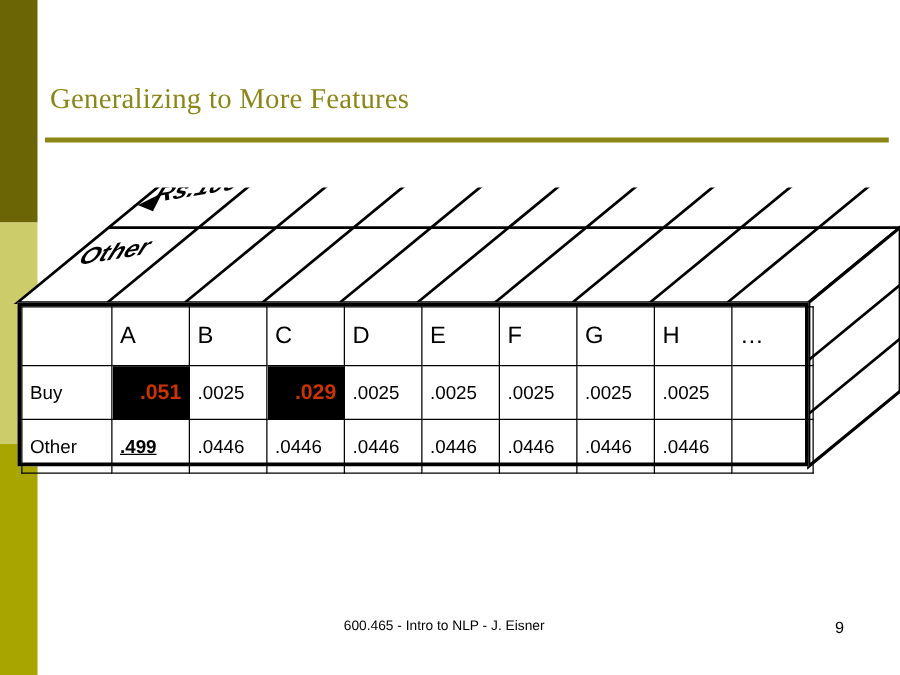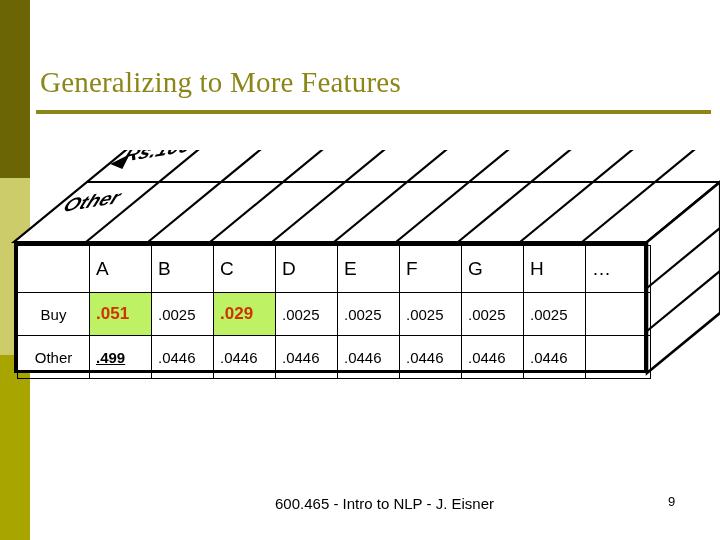--- a/index.html
+++ b/index.html
@@ -26,21 +26,21 @@
   #sb-mid    { top: 178px; height: 177px; background: #cdcc6b; }
   #sb-bottom { top: 355px; height: 185px; background: #a8a400; }
 
   
   #title {
     position: absolute;
     left: 40px;
     top: 66px;
     width: 660px;
     font-family: "Liberation Serif", serif;
-    font-size: 29px;
+    font-size: 23px;
     color: #8b8617;
     letter-spacing: 0.2px;
     white-space: nowrap;
   }
   #title-rule {
     position: absolute;
     left: 36px;
     top: 110px;
     width: 675px;
     height: 4px;
@@ -91,26 +91,26 @@
     vertical-align: middle;
     overflow: hidden;
     white-space: nowrap;
   }
   #grid tr.header-row td {
     font-size: 19px;
     height: 46px;
   }
   #grid tr.data-row td { height: 42px; }
 
-  td.rowlabel { font-size: 19px; width: 72px; text-align: center; }
+  td.rowlabel { font-size: 19px; width: 72px; }
   td.corner   { width: 72px; }
   td.colhdr   { text-align: left; }
   td.val      { text-align: left; }
   td.val-big  { font-size: 17px; font-weight: bold; text-decoration: underline; }
-  td.hl       { background: #bef264; }
+  td.hl       { background: #000000; text-align: right; }
   td.hl .v    { color: #cc3300; font-weight: bold; font-size: 17px; }
   td.ellipsis { font-size: 15px; color: #000; }
 
   
   col.c-label { width: 72px; }
   col.c-col   { width: 62px; }
   col.c-last  { width: 65px; }
 </style>
 </head>
 <body>
@@ -212,16 +212,16 @@
           <td class="val">.0446</td>
           <td class="val">.0446</td>
           <td class="val">.0446</td>
           <td class="val">.0446</td>
           <td class="val"></td>
         </tr>
       </tbody>
     </table>
   </div>
 
-  <div style="position:absolute;left:275px;top:495px;font-size:15px;color:#000;">600.465 - Intro to NLP - J. Eisner</div>
+  <div style="position:absolute;left:275px;top:495px;font-size:11px;color:#000;">600.465 - Intro to NLP - J. Eisner</div>
   <div style="position:absolute;left:668px;top:494px;font-size:13px;color:#000;">9</div>
 
 </div>
 
 </body></html>

